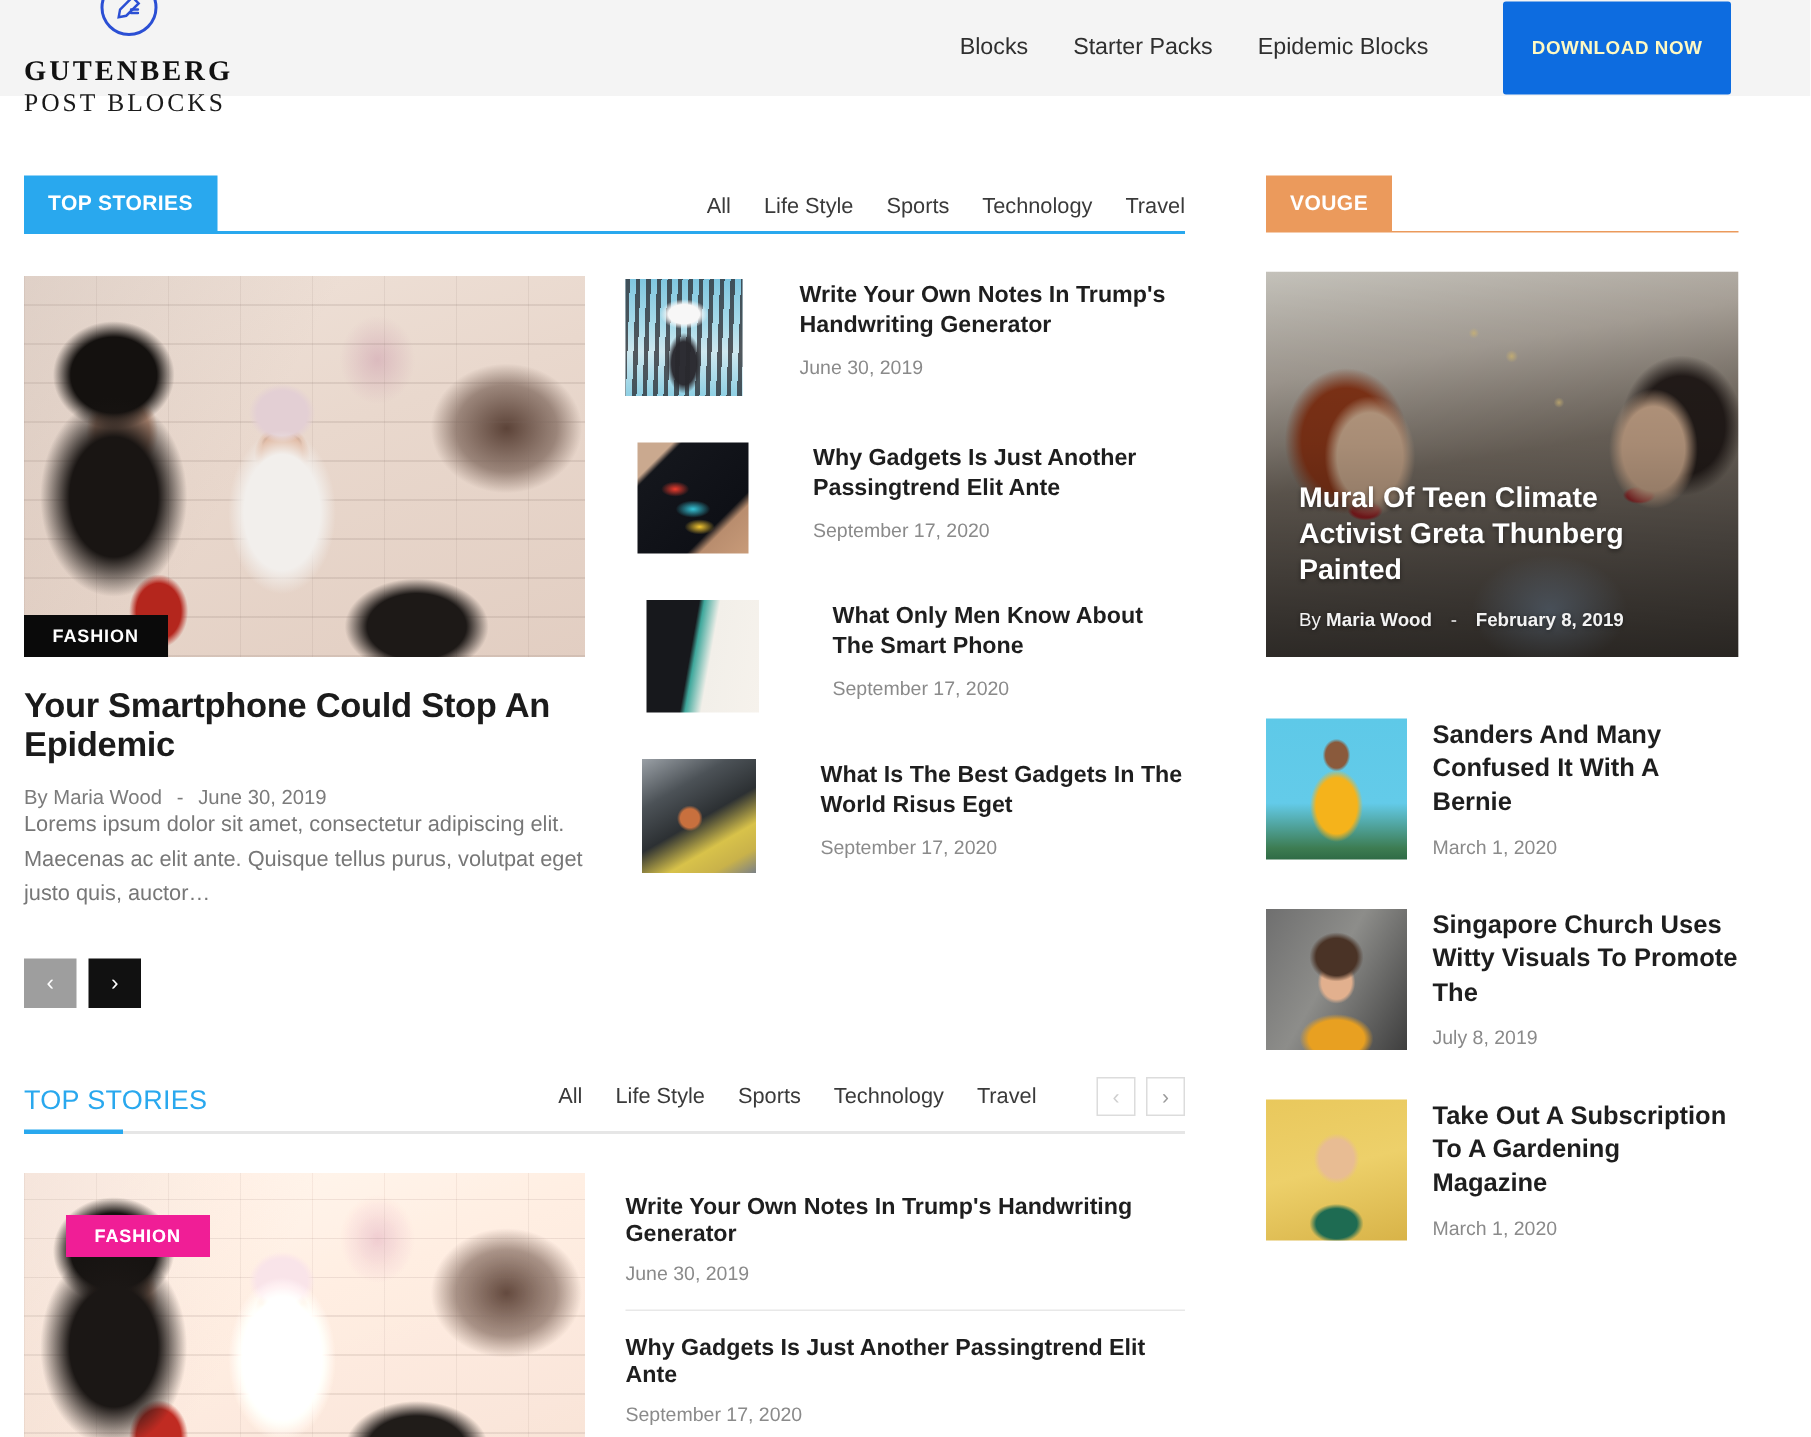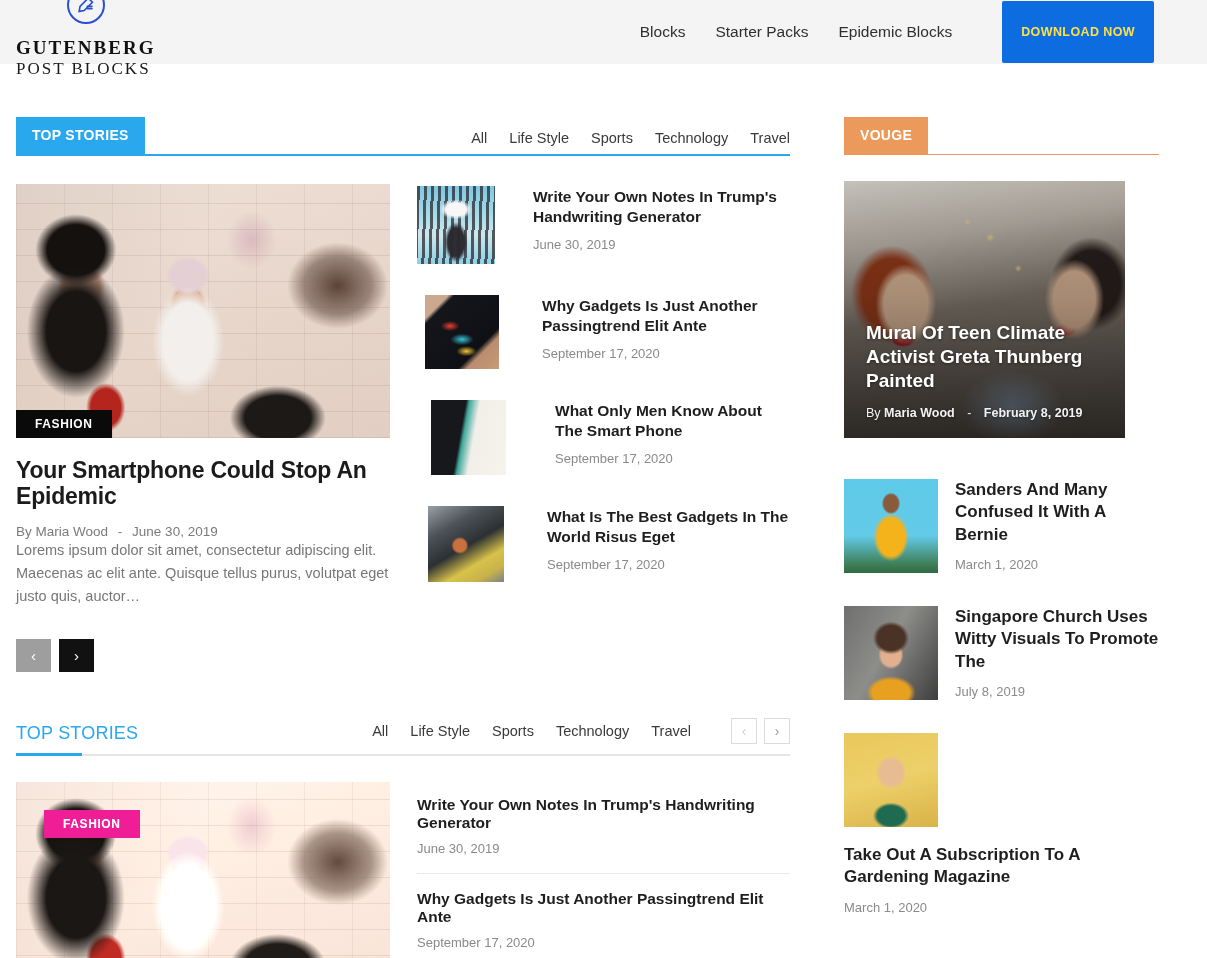--- a/index.html
+++ b/index.html
@@ -38,21 +38,21 @@
 
   .main-nav {
     margin-left: auto;
     display: flex; align-items: center; gap: 30px;
   }
   .nav-link {
     font-size: 15.5px; color: #2f2f2f; text-decoration: none; white-space: nowrap;
   }
   .download-btn {
     margin-left: 20px;
-    background: #0d6ce0; color: #fde047;
+    background: #0d6ce0; color: #fef9c3;
     font-size: 12.5px; font-weight: 700; letter-spacing: .4px;
     padding: 24px 19px; border: none; border-radius: 2px;
     cursor: pointer; white-space: nowrap;
   }
 
   
   .page {
     display: flex;
     padding: 0 16px;
     gap: 54px;
@@ -222,21 +222,21 @@
   
   .plain-list { flex: 1; padding-top: 6px; }
   .plain-item { padding: 16px 0 17px; border-bottom: 1px solid #e8e8e8; }
   .plain-item:first-child { padding-top: 8px; }
   .plain-item-title { font-size: 15.5px; font-weight: 700; color: #1e1e1e; }
   .plain-item-date { font-size: 13px; color: #8a8a8a; margin-top: 9px; }
 
   
   .side-hero {
     position: relative; margin-top: 26px;
-    width: 281px; height: 257px; overflow: hidden;
+    width: 315px; height: 257px; overflow: hidden;
   }
   .ph-friends {
     position: absolute; inset: 0;
     background:
       radial-gradient(ellipse 42px 56px at 22% 48%, #f0c9a8 0%, #f0c9a8 52%, rgba(240,201,168,0) 72%),
       radial-gradient(ellipse 54px 64px at 17% 44%, #a4411d 0%, #a4411d 55%, rgba(164,65,29,0) 76%),
       radial-gradient(ellipse 14px 8px at 21% 62%, #b6262b 0%, #b6262b 62%, rgba(182,38,43,0) 84%),
       radial-gradient(ellipse 40px 54px at 82% 46%, #efc6a5 0%, #efc6a5 52%, rgba(239,198,165,0) 74%),
       radial-gradient(ellipse 52px 60px at 88% 40%, #2c2320 0%, #2c2320 55%, rgba(44,35,32,0) 78%),
       radial-gradient(ellipse 13px 7px at 79% 58%, #ad2a2e 0%, #ad2a2e 62%, rgba(173,42,46,0) 84%),
@@ -257,21 +257,21 @@
   }
   .side-hero-meta {
     font-size: 12.5px; color: #f2f2f2; margin-top: 13px;
     text-shadow: 0 1px 3px rgba(0,0,0,.45);
   }
   .side-hero-meta b { font-weight: 700; }
   .side-hero-meta .sep { margin: 0 9px; }
 
   .side-list { margin-top: 41px; }
   .side-item { display: flex; gap: 17px; margin-bottom: 33px; }
-  .side-item:last-child { margin-bottom: 0; flex-direction: column; }
+  .side-item:last-child { margin-bottom: 0; }
   .side-thumb { width: 94px; height: 94px; flex: none; }
   .side-title {
     font-size: 17px; font-weight: 700; color: #1e1e1e; line-height: 1.32;
   }
   .side-date { font-size: 13px; color: #8a8a8a; margin-top: 11px; }
 </style>
 </head>
 <body>
 
 <div class="site-header">

